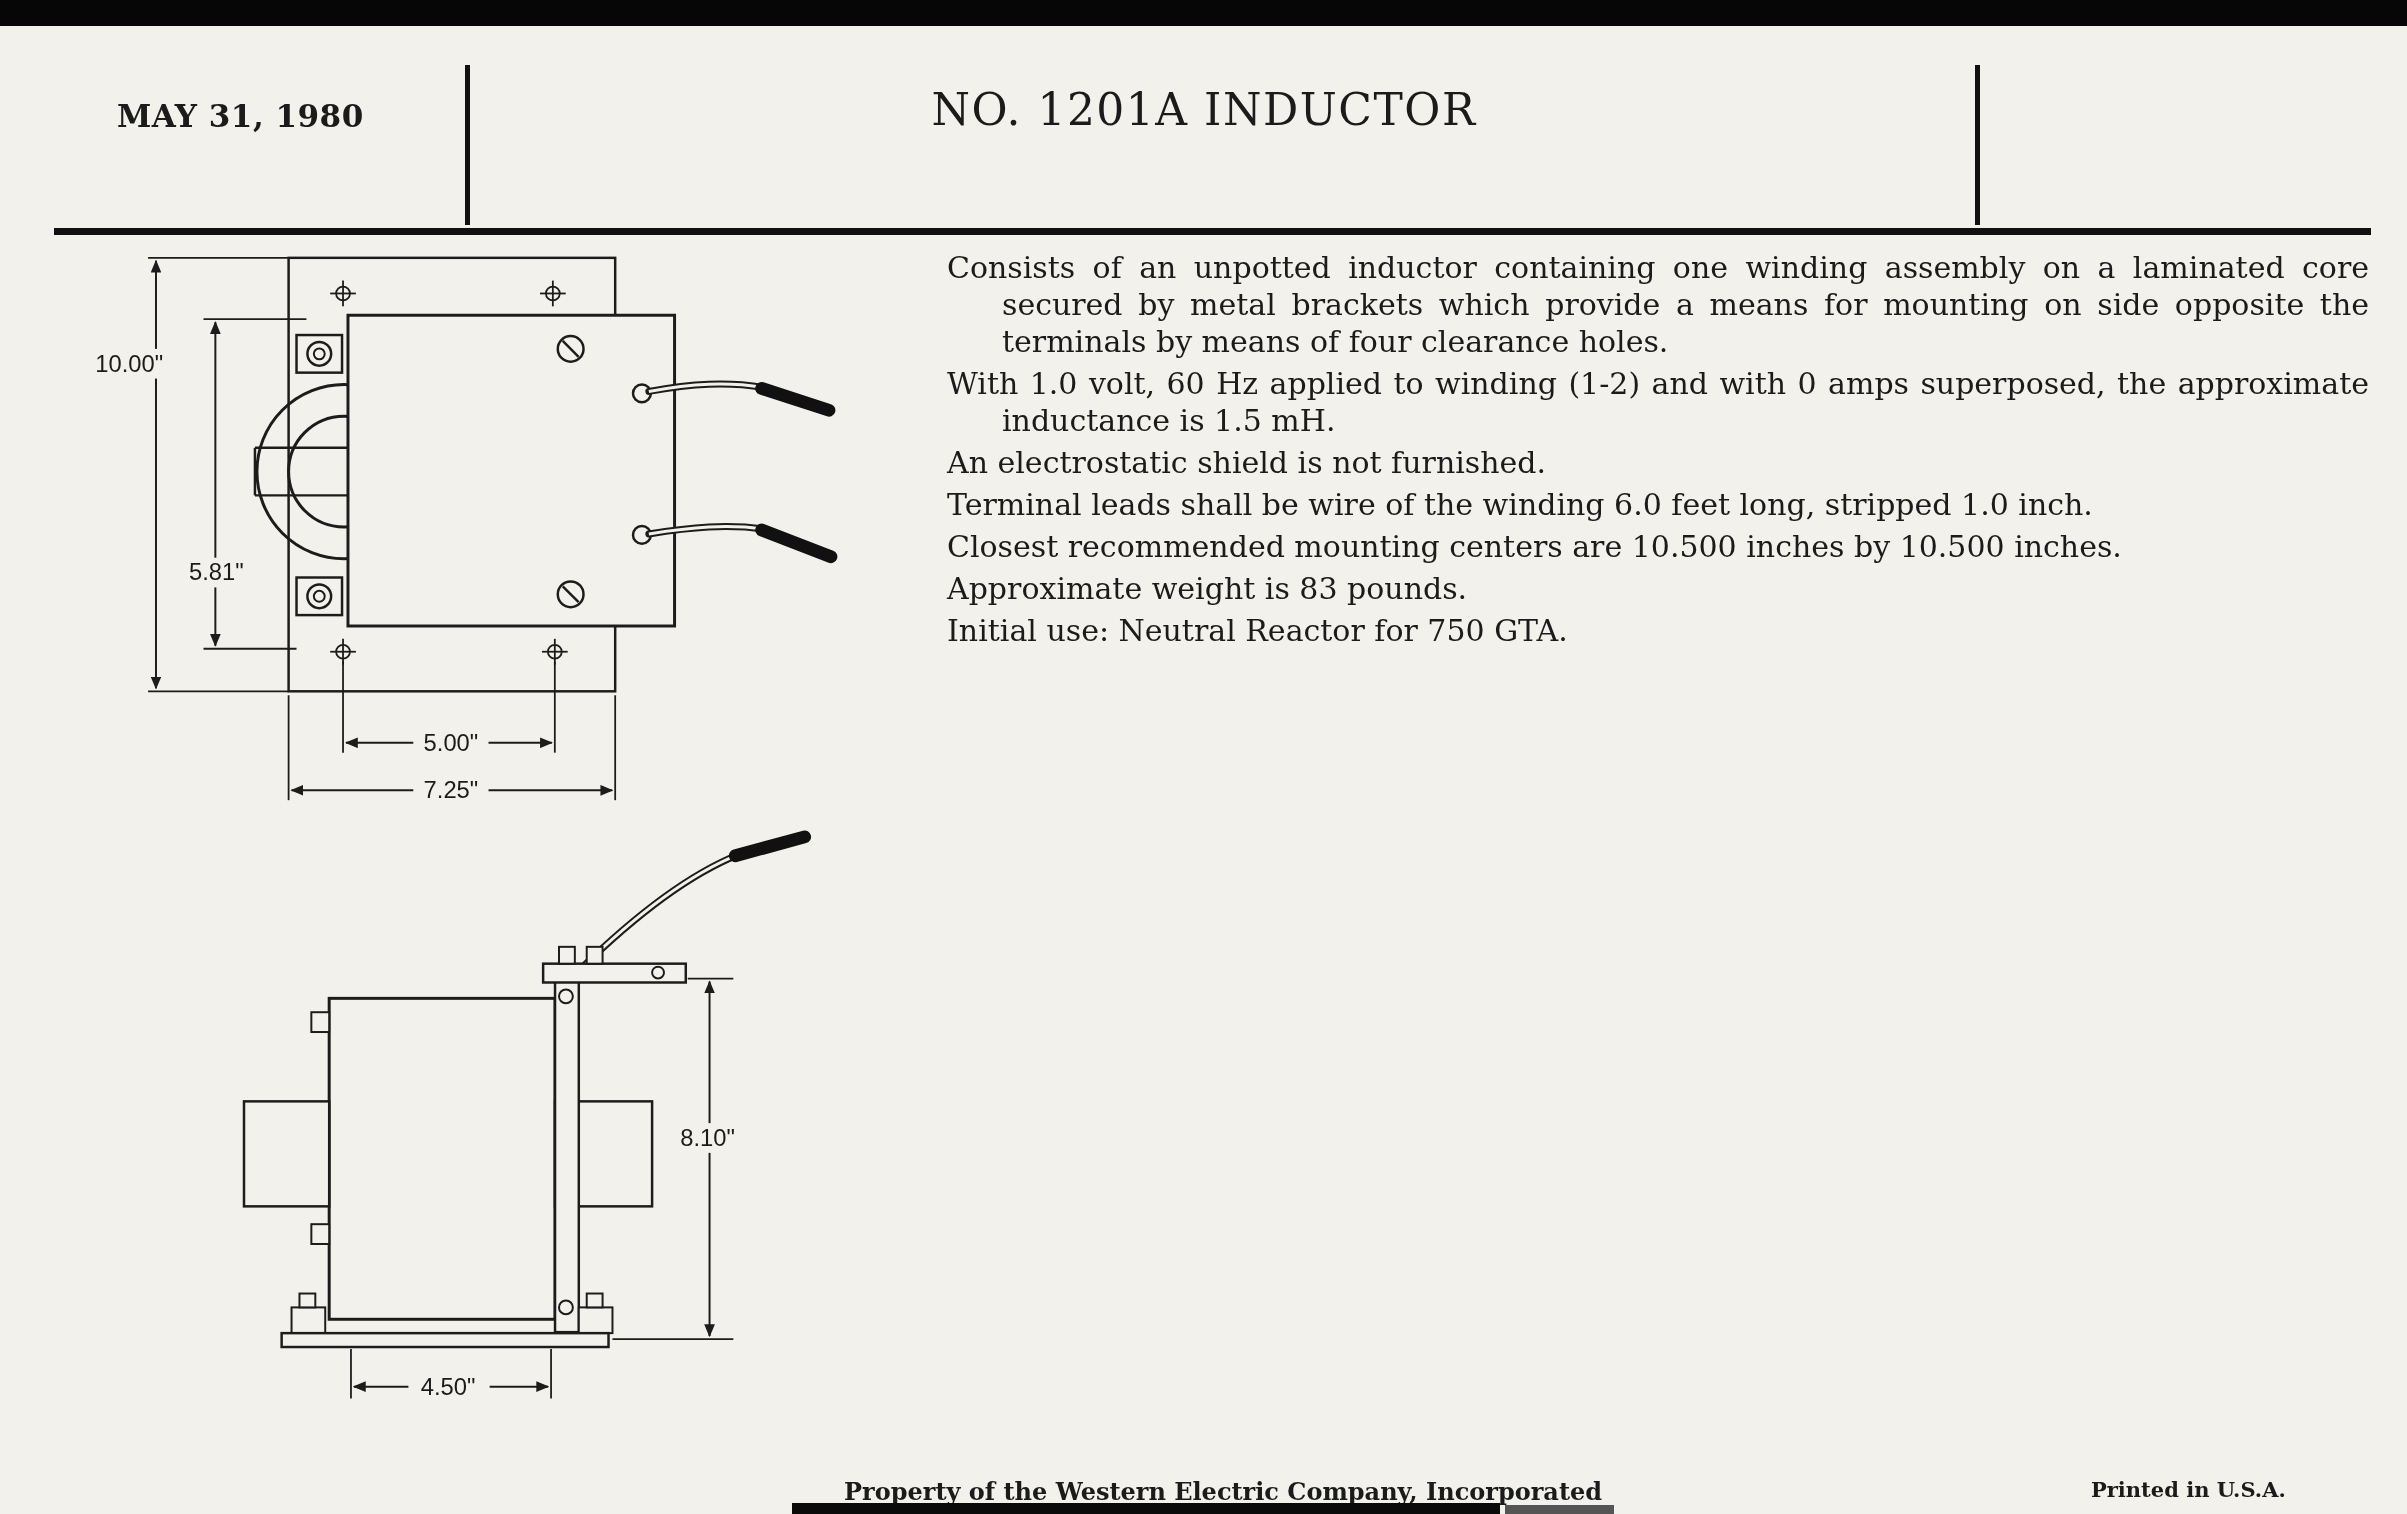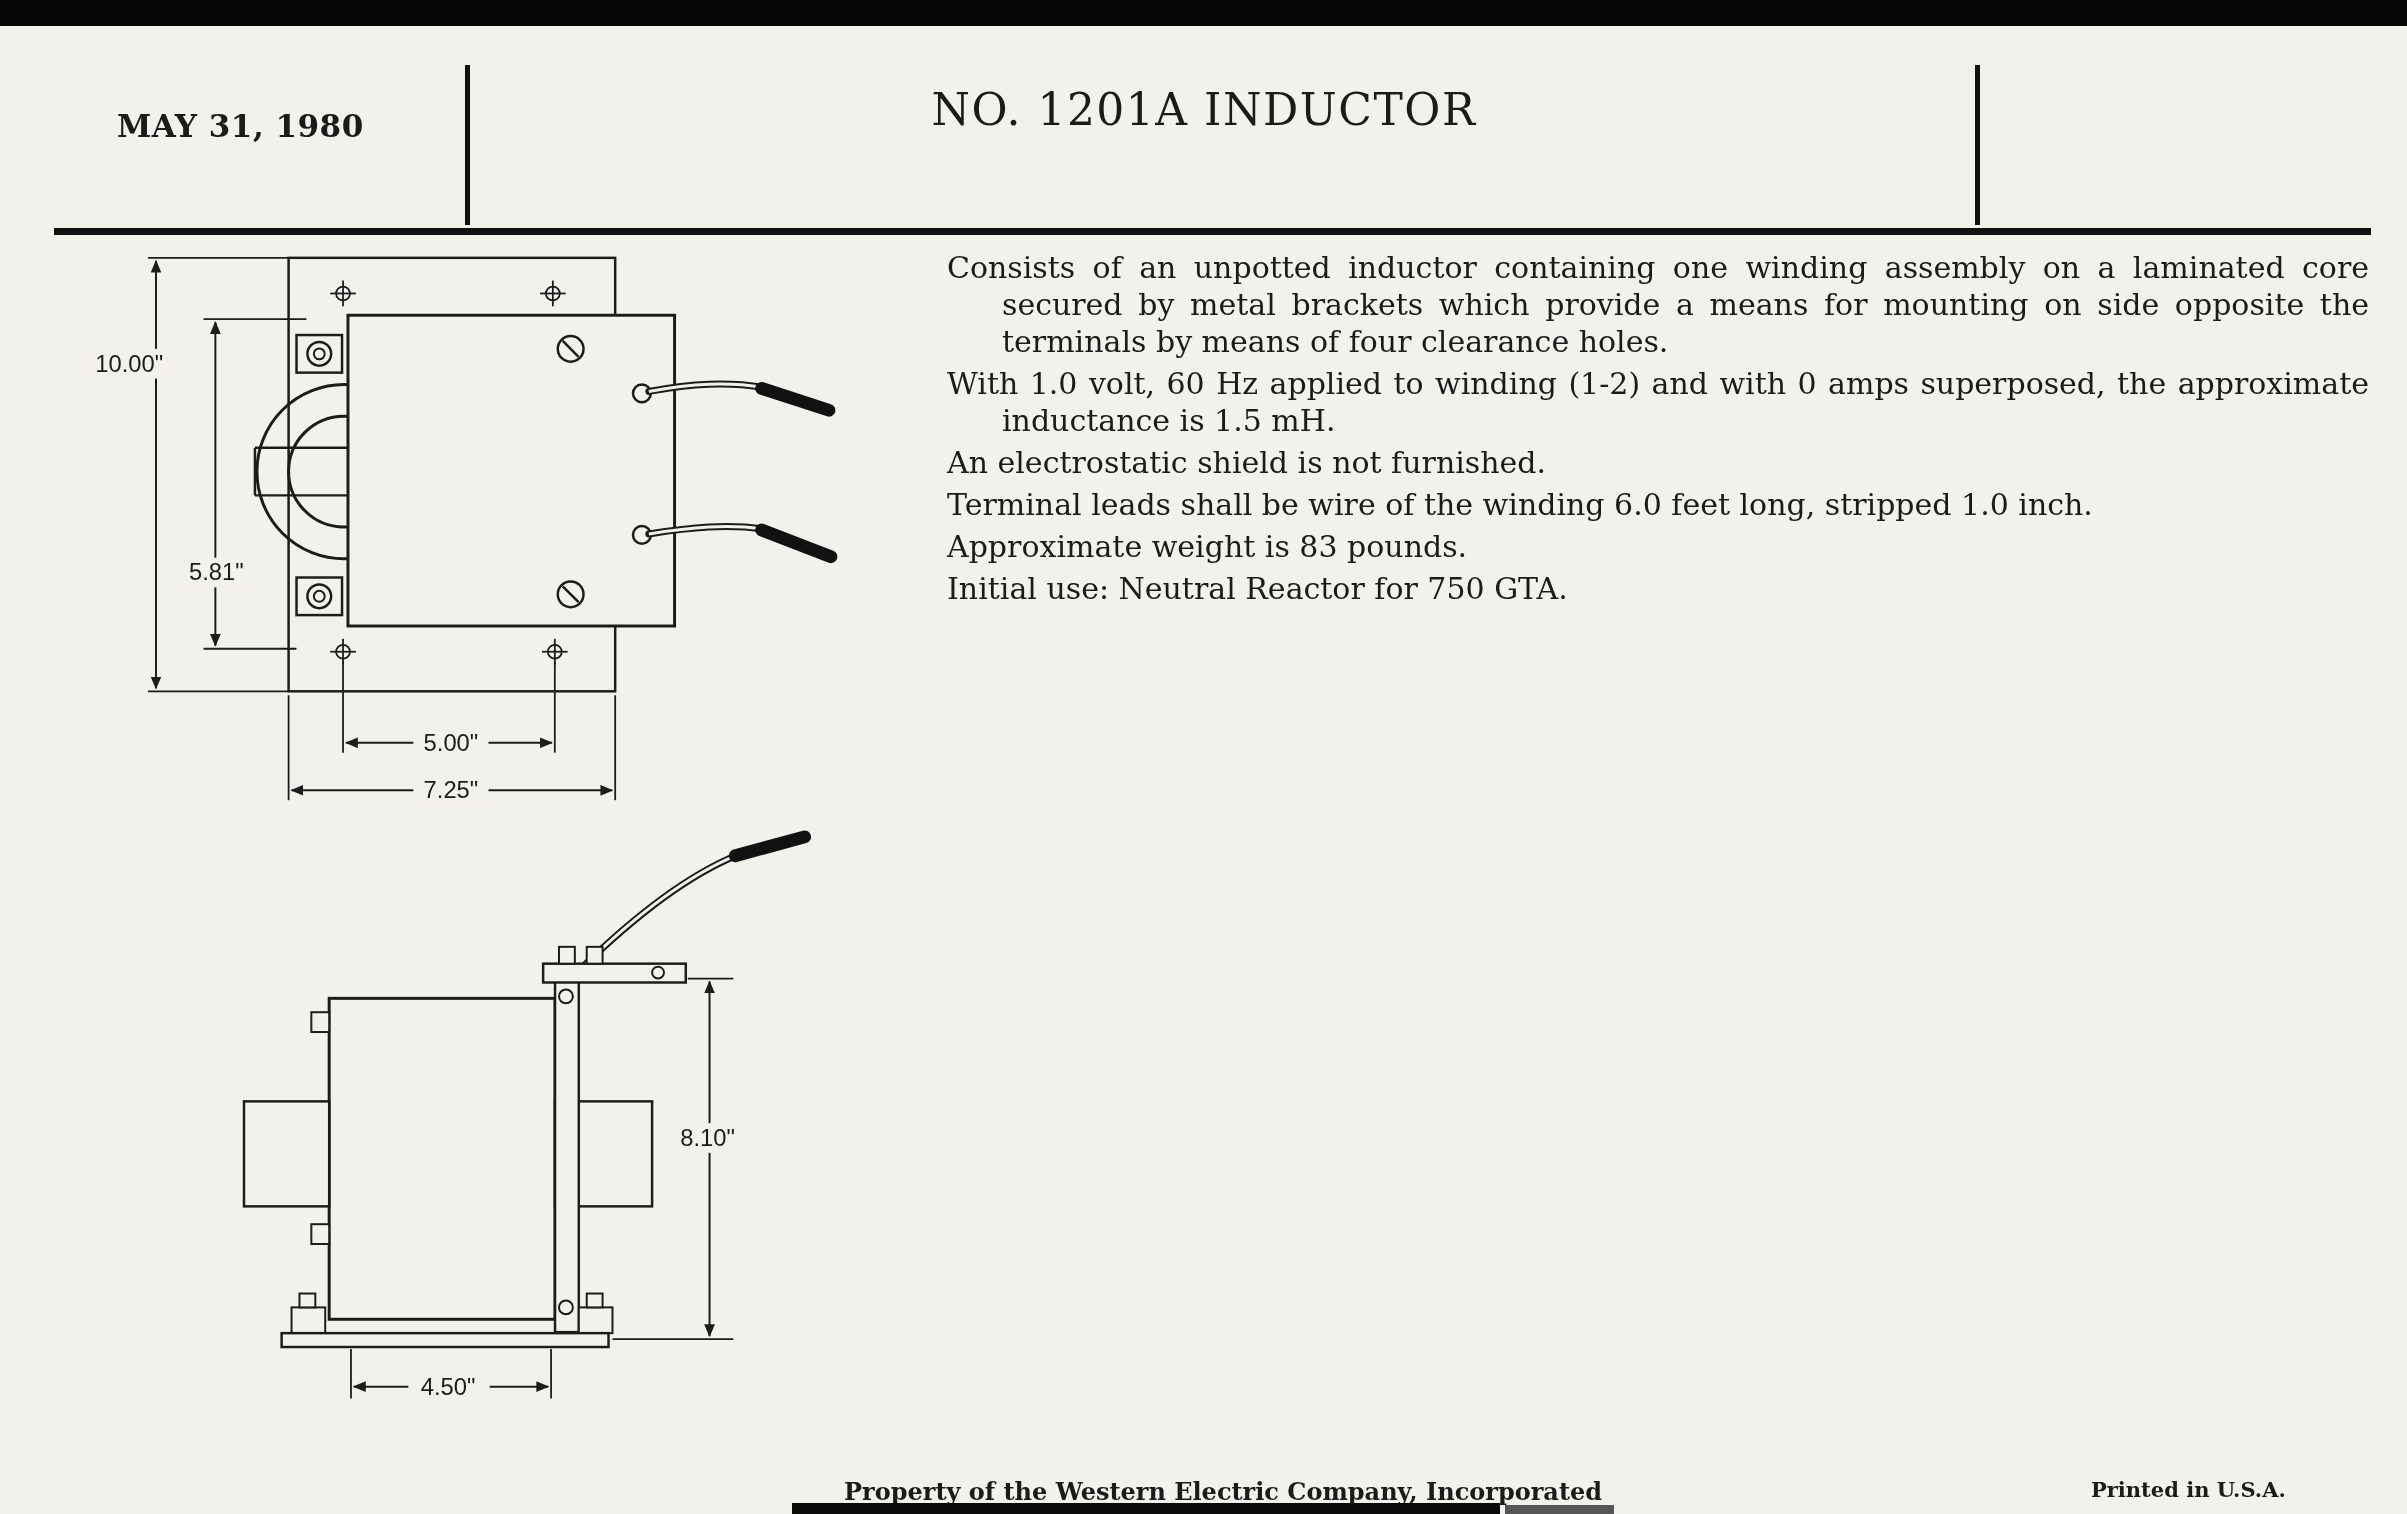--- a/index.html
+++ b/index.html
@@ -2,21 +2,21 @@
 <html><head>
 <meta charset="utf-8">
 <style>
   html,body{margin:0;padding:0;background:#2a2a2a;}
   .page{position:relative;width:2408px;height:1515px;background:#f3f1ec;overflow:hidden;
         font-family:"DejaVu Serif", serif;color:#1b1b1b;}
   .scanbar-top{position:absolute;left:0;top:0;width:2408px;height:26px;background:#060606;}
   .scan-smudge{position:absolute;left:792px;top:1503px;width:708px;height:12px;background:#0a0a0a;}
   .scan-smudge2{position:absolute;left:1505px;top:1505px;width:109px;height:9px;background:#555;}
 
-  .hdr-date{position:absolute;left:117px;top:108px;font-size:31px;font-weight:bold;letter-spacing:0.5px;}
+  .hdr-date{position:absolute;left:117px;top:98px;font-size:31px;font-weight:bold;letter-spacing:0.5px;}
   .hdr-title{position:absolute;left:50%;top:84px;transform:translateX(-50%);
              font-size:44px;font-weight:normal;letter-spacing:1.5px;white-space:nowrap;}
   .hdr-org{position:absolute;left:2061px;top:105px;width:246px;text-align:center;
            font-size:30px;font-weight:bold;line-height:37px;letter-spacing:0.5px;}
   .vline{position:absolute;top:65px;width:5px;height:160px;background:#111;}
   .vline.l{left:465px;}
   .vline.r{left:1975px;}
   .hrule{position:absolute;left:54px;top:228px;width:2317px;height:7px;background:#111;}
 
   .bodytext{position:absolute;left:931px;top:249px;width:1438px;
@@ -42,20 +42,21 @@
   <div class="hdr-title">NO. 1201A INDUCTOR</div>
   <div class="vline l"></div>
   <div class="vline r"></div>
   <div class="hrule"></div>
 
   <div class="bodytext">
     <p>Consists of an unpotted inductor containing one winding assembly on a laminated core secured by metal brackets which provide a means for mounting on side opposite the terminals by means of four clearance holes.</p>
     <p>With 1.0 volt, 60 Hz applied to winding (1-2) and with 0 amps superposed, the approximate inductance is 1.5 mH.</p>
     <p>An electrostatic shield is not furnished.</p>
     <p>Terminal leads shall be wire of the winding 6.0 feet long, stripped 1.0 inch.</p>
+    <p>Closest recommended mounting centers are 10.500 inches by 10.500 inches.</p>
     <p>Approximate weight is 83 pounds.</p>
     <p>Initial use: Neutral Reactor for 750 GTA.</p>
   </div>
 
   <svg style="left:59px;top:243px;" width="861" height="574" viewBox="60 245 870 580">
     <defs>
       <marker id="ah1" viewBox="0 0 12 10" markerWidth="13" markerHeight="11" refX="11" refY="5" orient="auto-start-reverse" markerUnits="userSpaceOnUse">
         <path d="M0,0 L12,5 L0,10 Z" fill="#1c1c1c"></path>
       </marker>
     </defs>

